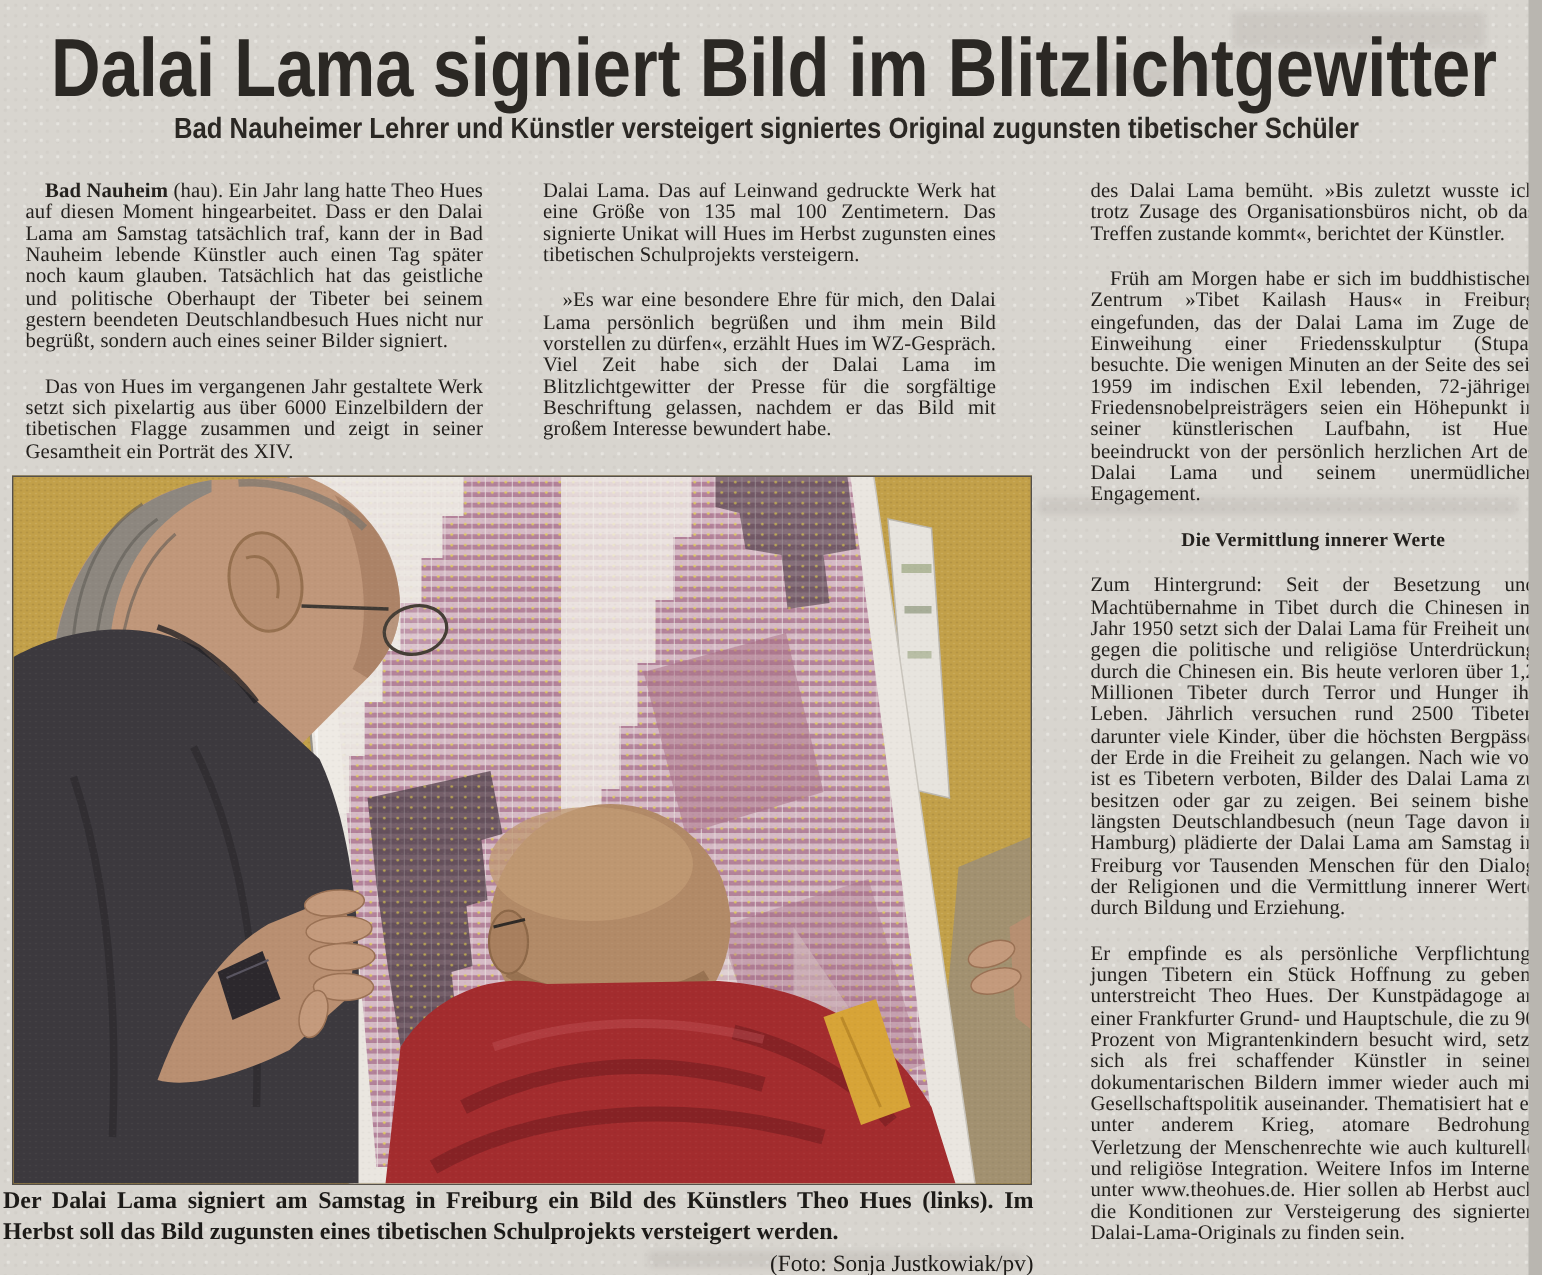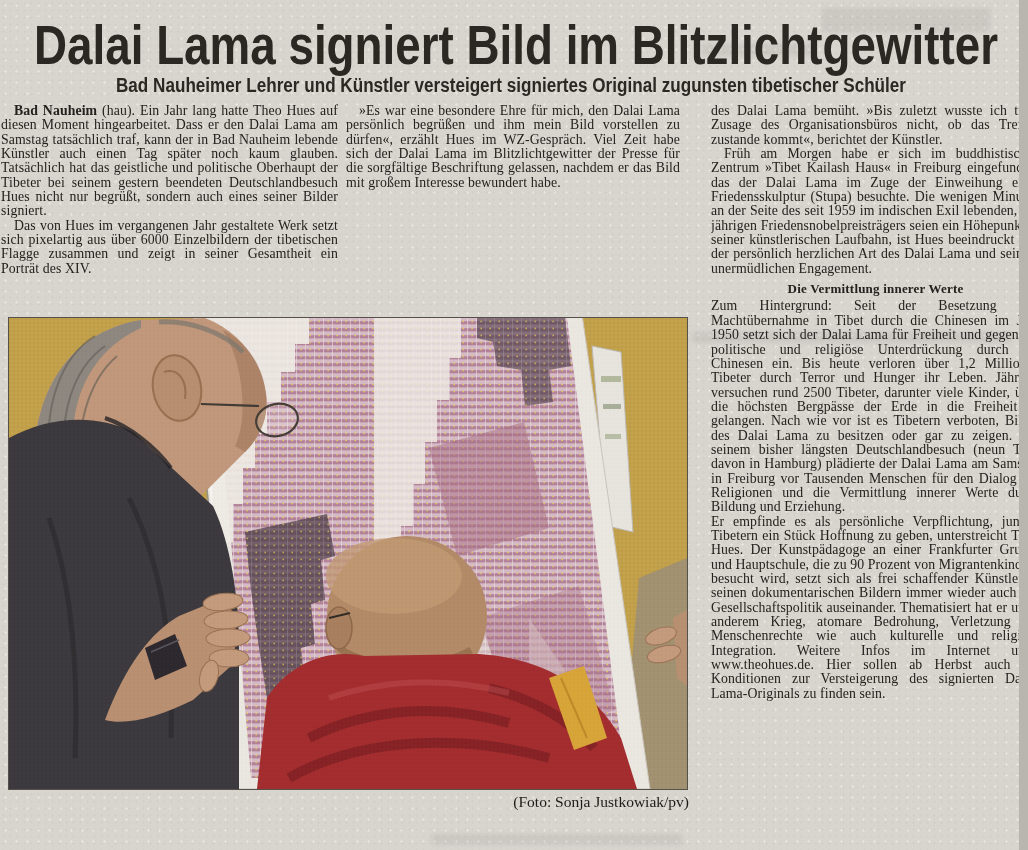--- a/index.html
+++ b/index.html
@@ -11,21 +11,21 @@
       radial-gradient(rgba(255,255,252,.35) 1px, transparent 1.4px);
     background-size:7px 7px, 11px 11px;
     font-family:"Liberation Serif", serif;
     color:var(--ink,#24211e);
   }
   .ghost{position:absolute;background:rgba(96,92,86,.10);filter:blur(2px);border-radius:3px;}
   .col{
     position:absolute;top:104px;text-align:justify;overflow:hidden;
     font-size:13.8px;line-height:14.35px;letter-spacing:.1px;
   }
-  .col p{margin:0;text-indent:13px;}
+  .col p{margin:16px;text-indent:13px;}
   .col p.cont{text-indent:0;}
   .col .crosshead{
     font-weight:bold;text-align:center;text-indent:0;
     font-size:13px;margin:6px 0 3px 0;letter-spacing:.2px;
   }
   #col1{left:1px;width:337px;height:212px;}
   #col2{left:346px;width:334px;height:212px;}
   #col3{left:711px;width:329px;height:746px;}
   #photo-wrap{
     position:absolute;left:8px;top:317px;width:678px;height:471px;
@@ -55,20 +55,21 @@
     <text x="516" y="64" text-anchor="middle" textLength="964" lengthAdjust="spacingAndGlyphs" font-family="Liberation Sans, sans-serif" font-weight="bold" font-size="55" style="fill:var(--headline-ink,#2b2824)">Dalai Lama signiert Bild im Blitzlichtgewitter</text>
     <text x="511" y="92" text-anchor="middle" textLength="790" lengthAdjust="spacingAndGlyphs" font-family="Liberation Sans, sans-serif" font-weight="bold" font-size="19.5" style="fill:var(--headline-ink,#2b2824)">Bad Nauheimer Lehrer und Künstler versteigert signiertes Original zugunsten tibetischer Schüler</text>
   </svg>
 
   <div class="col" id="col1">
     <p><b>Bad Nauheim</b><span> (hau). Ein Jahr lang hatte Theo Hues auf diesen Moment hingearbeitet. Dass er den Dalai Lama am Samstag tatsächlich traf, kann der in Bad Nauheim lebende Künstler auch einen Tag später noch kaum glauben. Tatsächlich hat das geistliche und politische Oberhaupt der Tibeter bei seinem gestern beendeten Deutschlandbesuch Hues nicht nur begrüßt, sondern auch eines seiner Bilder signiert.</span></p>
     <p>Das von Hues im vergangenen Jahr gestaltete Werk setzt sich pixelartig aus über 6000 Einzelbildern der tibetischen Flagge zusammen und zeigt in seiner Gesamtheit ein Porträt des XIV.</p>
   </div>
 
   <div class="col" id="col2">
+    <p class="cont">Dalai Lama. Das auf Leinwand gedruckte Werk hat eine Größe von 135 mal 100 Zentimetern. Das signierte Unikat will Hues im Herbst zugunsten eines tibetischen Schulprojekts versteigern.</p>
     <p>»Es war eine besondere Ehre für mich, den Dalai Lama persönlich begrüßen und ihm mein Bild vorstellen zu dürfen«, erzählt Hues im WZ-Gespräch. Viel Zeit habe sich der Dalai Lama im Blitzlichtgewitter der Presse für die sorgfältige Beschriftung gelassen, nachdem er das Bild mit großem Interesse bewundert habe.</p>
   </div>
 
   <div class="col" id="col3">
     <p class="cont">des Dalai Lama bemüht. »Bis zuletzt wusste ich trotz Zusage des Organisationsbüros nicht, ob das Treffen zustande kommt«, berichtet der Künstler.</p>
     <p>Früh am Morgen habe er sich im buddhistischen Zentrum »Tibet Kailash Haus« in Freiburg eingefunden, das der Dalai Lama im Zuge der Einweihung einer Friedensskulptur (Stupa) besuchte. Die wenigen Minuten an der Seite des seit 1959 im indischen Exil lebenden, 72-jährigen Friedensnobelpreisträgers seien ein Höhepunkt in seiner künstlerischen Laufbahn, ist Hues beeindruckt von der persönlich herzlichen Art des Dalai Lama und seinem unermüdlichen Engagement.</p>
     <div class="crosshead">Die Vermittlung innerer Werte</div>
     <p class="cont">Zum Hintergrund: Seit der Besetzung und Machtübernahme in Tibet durch die Chinesen im Jahr 1950 setzt sich der Dalai Lama für Freiheit und gegen die politische und religiöse Unterdrückung durch die Chinesen ein. Bis heute verloren über 1,2 Millionen Tibeter durch Terror und Hunger ihr Leben. Jährlich versuchen rund 2500 Tibeter, darunter viele Kinder, über die höchsten Bergpässe der Erde in die Freiheit zu gelangen. Nach wie vor ist es Tibetern verboten, Bilder des Dalai Lama zu besitzen oder gar zu zeigen. Bei seinem bisher längsten Deutschlandbesuch (neun Tage davon in Hamburg) plädierte der Dalai Lama am Samstag in Freiburg vor Tausenden Menschen für den Dialog der Religionen und die Vermittlung innerer Werte durch Bildung und Erziehung.</p>
     <p class="cont">Er empfinde es als persönliche Verpflichtung, jungen Tibetern ein Stück Hoffnung zu geben, unterstreicht Theo Hues. Der Kunstpädagoge an einer Frankfurter Grund- und Hauptschule, die zu 90 Prozent von Migrantenkindern besucht wird, setzt sich als frei schaffender Künstler in seinen dokumentarischen Bildern immer wieder auch mit Gesellschaftspolitik auseinander. Thematisiert hat er unter anderem Krieg, atomare Bedrohung, Verletzung der Menschenrechte wie auch kulturelle und religiöse Integration. Weitere Infos im Internet unter www.theohues.de. Hier sollen ab Herbst auch die Konditionen zur Versteigerung des signierten Dalai-Lama-Originals zu finden sein.</p>
   </div>
@@ -185,16 +186,17 @@
         <path d="M320,380 C380,360 440,360 500,375" stroke="#c4555a" stroke-width="6" fill="none" opacity="0.4"></path>
         <polygon points="540,360 575,348 598,420 565,432" style="fill:var(--robe-yellow,#d7a437)"></polygon>
         <path d="M552,360 L578,420" stroke="#b07f22" stroke-width="2" opacity="0.7" fill="none"></path>
       </g>
 
       <rect width="678" height="471" fill="url(#grain)" opacity="0.5"></rect>
     </svg>
   </div>
 
   <div id="caption">
+    <span>Der Dalai Lama signiert am Samstag in Freiburg ein Bild des Künstlers Theo Hues (links). Im Herbst soll das Bild zugunsten eines tibetischen Schulprojekts versteigert werden.</span>
     <span class="credit">(Foto: Sonja Justkowiak/pv)</span>
   </div>
 
 </div>
 
 </body></html>

